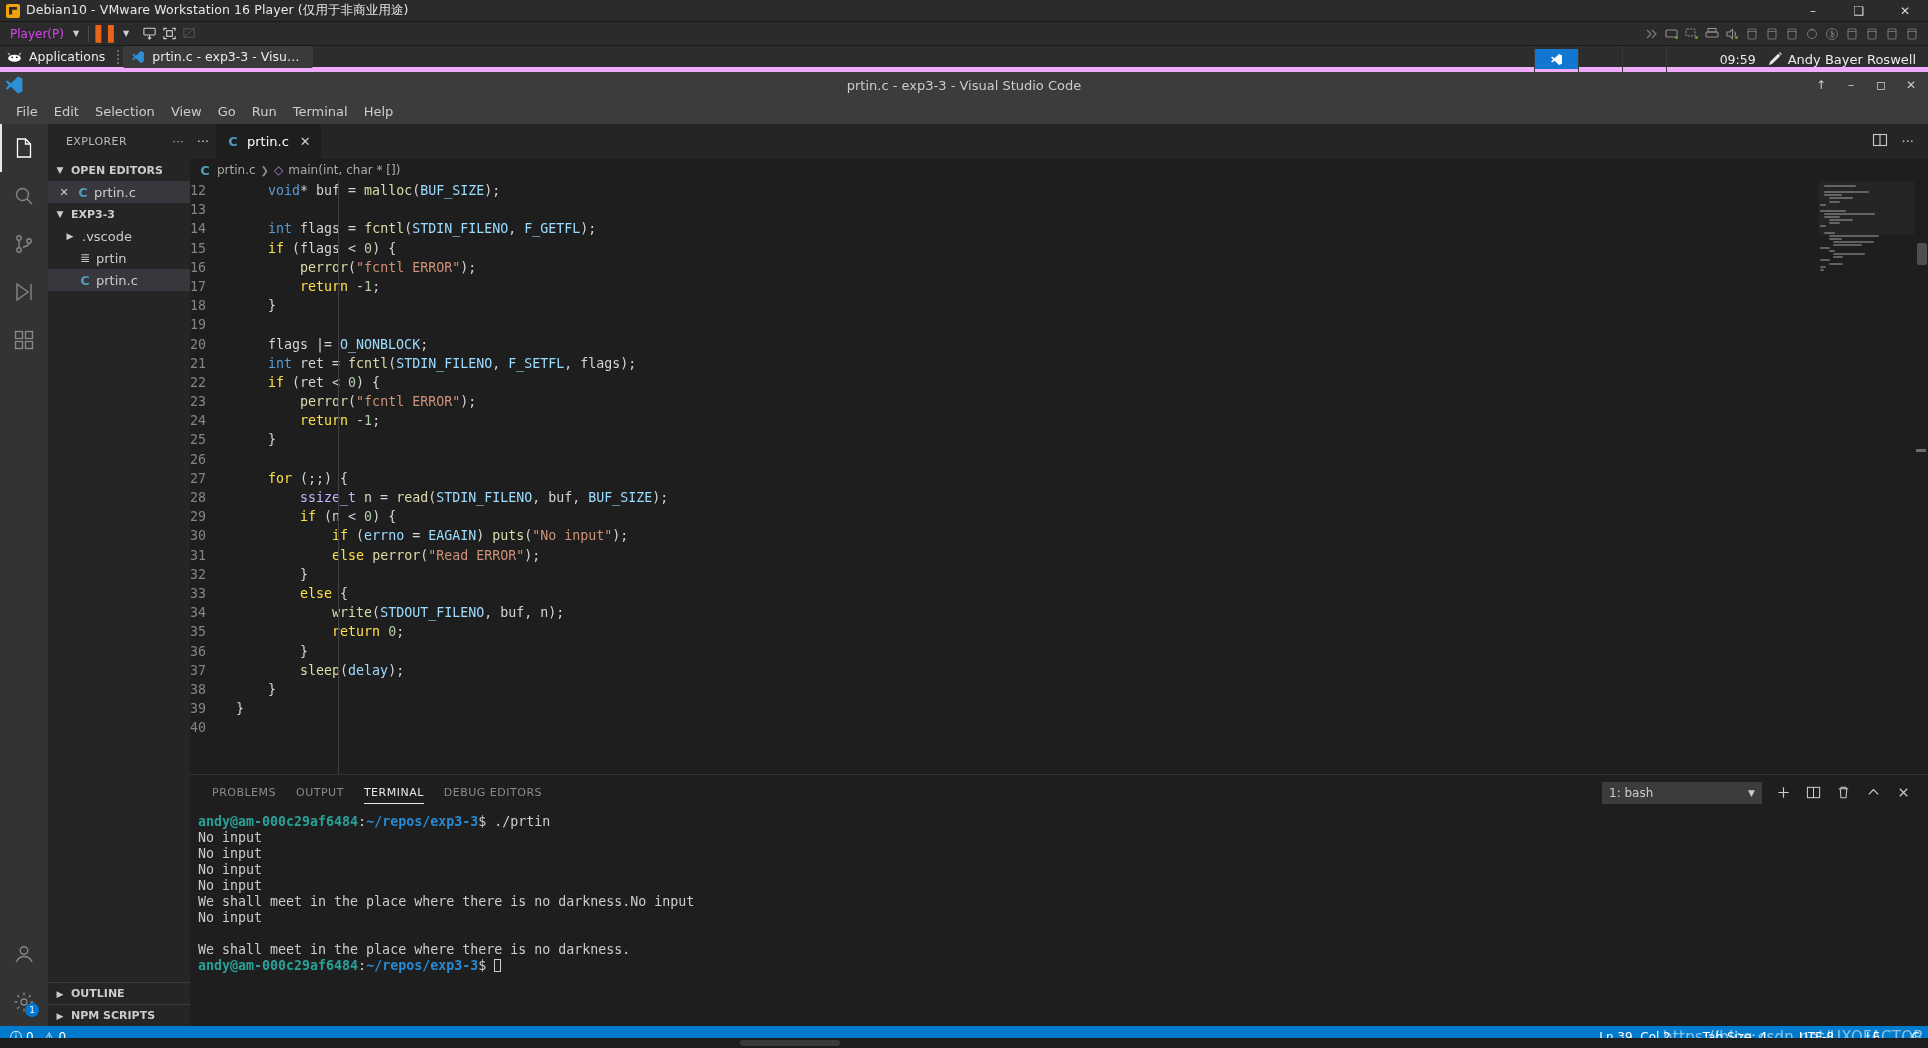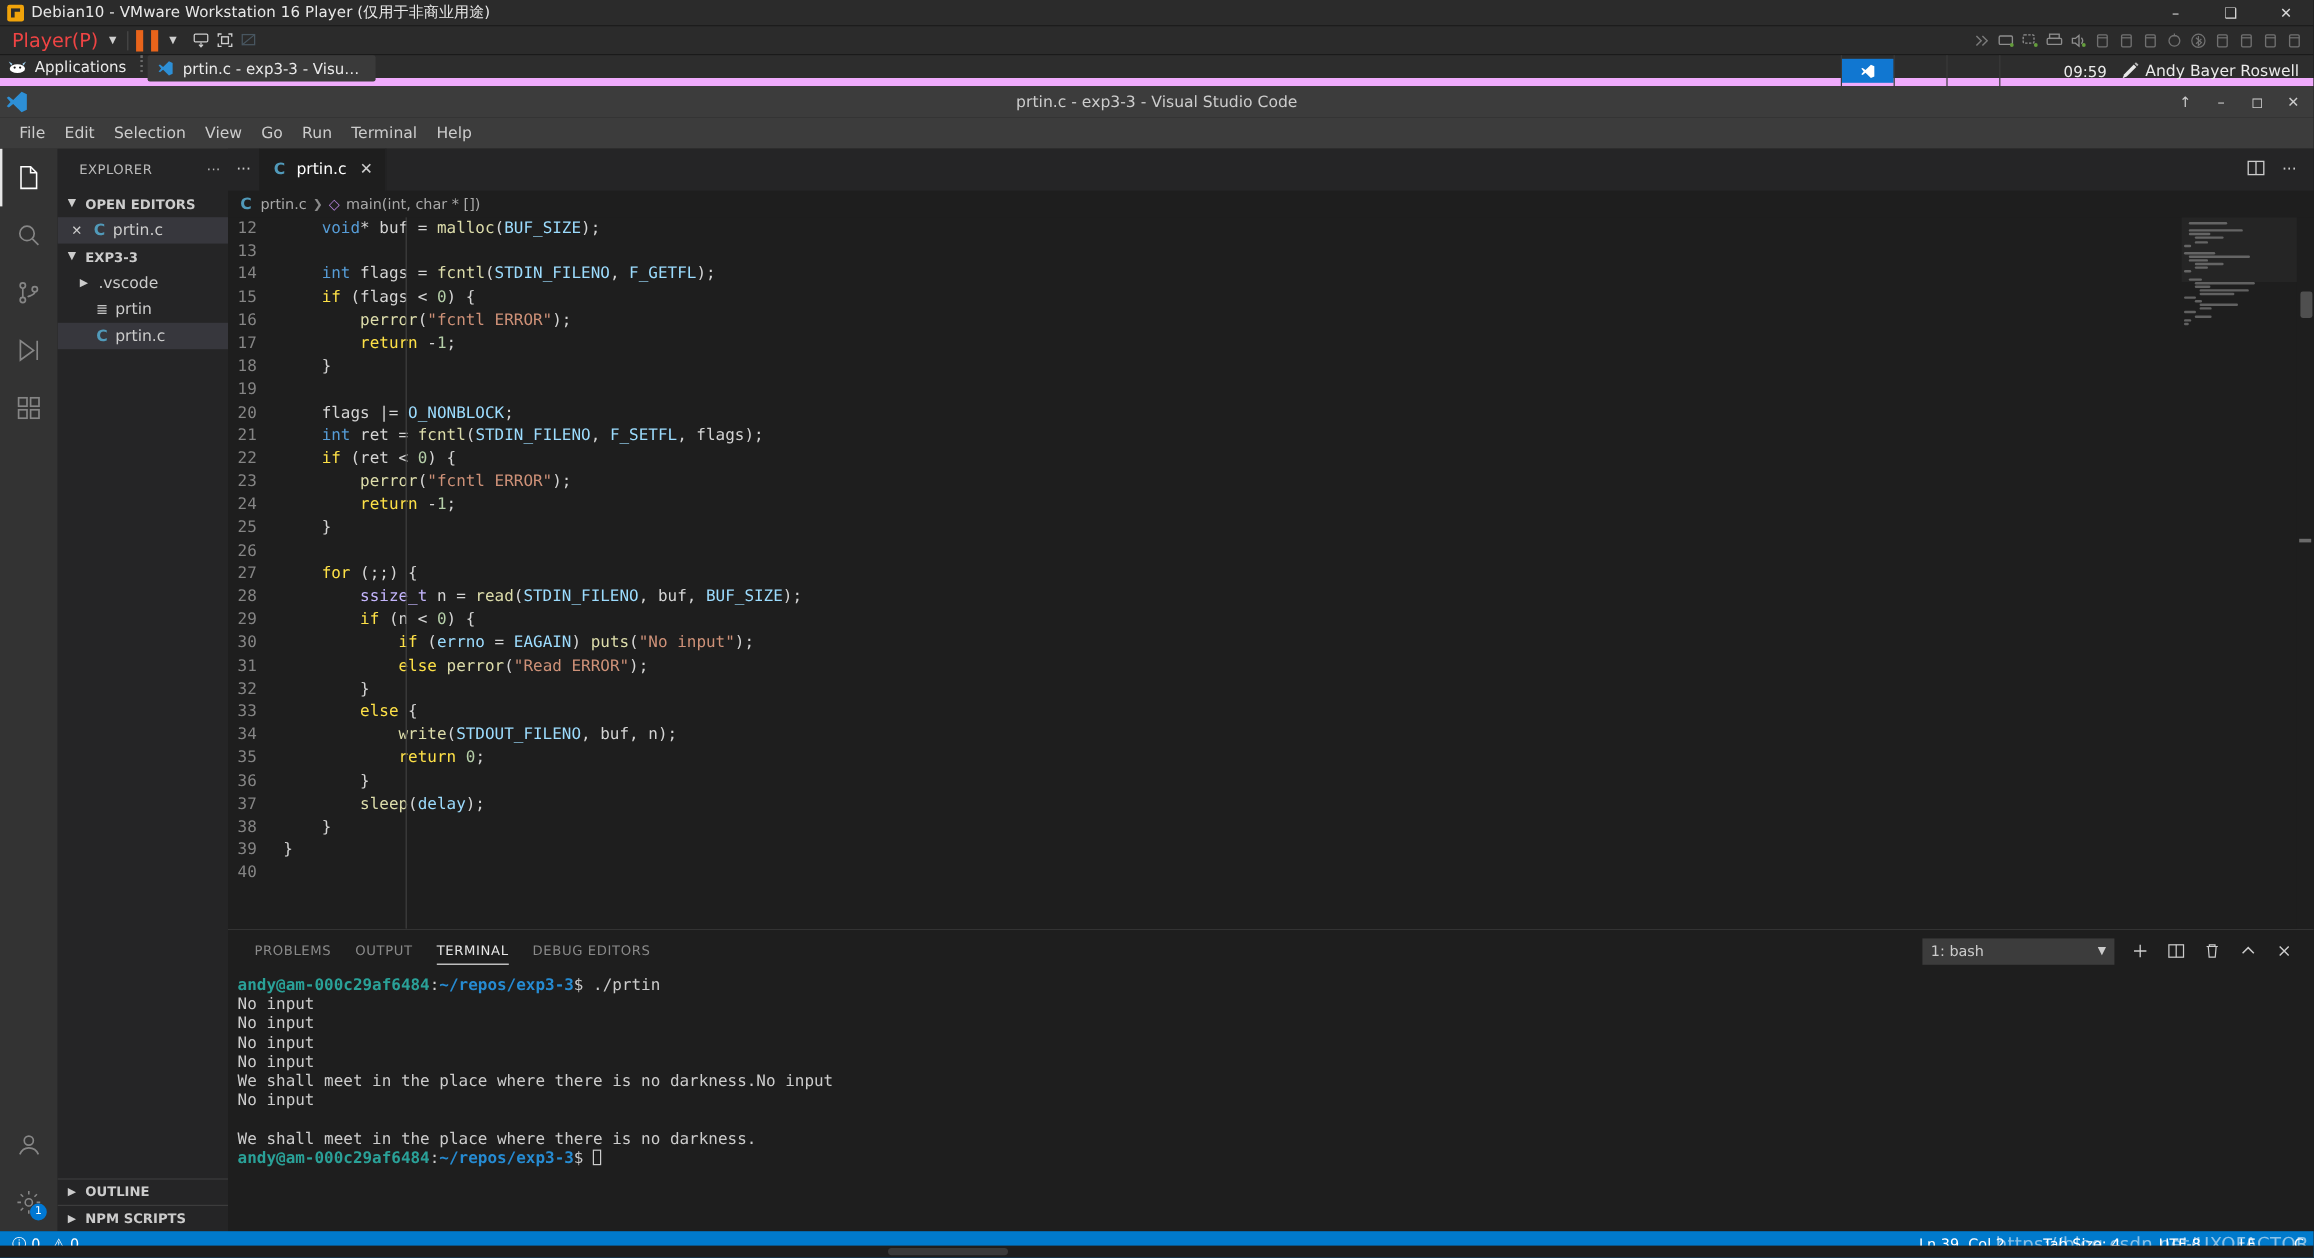--- a/index.html
+++ b/index.html
@@ -24,35 +24,35 @@
   #vmware-title .wincontrols { position:absolute; right:0; top:0; height:22px; display:flex; }
   #vmware-title .wincontrols div {
     width:46px; height:22px; display:flex; align-items:center; justify-content:center;
     color:#d8d8d8; font-size:12px;
   }
 
   #vmware-toolbar {
     height:24px; background:#2b2b2b; display:flex; align-items:center;
     border-bottom:1px solid #1a1a1a; position:relative; padding-left:6px;
   }
-  #vmware-toolbar .player-btn { font-size:16px; color:#ef4444; padding:0 4px; }
+  #vmware-toolbar .player-btn { font-size:12px; color:#d946ef; padding:0 4px; }
   #vmware-toolbar .caret { font-size:8px; color:#cfcfcf; margin-left:5px; }
   #vmware-toolbar .sep { width:1px; height:16px; background:#4a4a4a; margin:0 9px; }
   .tb-ico { width:20px; height:18px; display:flex; align-items:center; justify-content:center;
     color:#cfcfcf; font-size:13px; }
   .tb-pause { color:#e8641b; letter-spacing:1px; font-size:15px; font-weight:bold; }
   #vmware-toolbar .right-icons { position:absolute; right:8px; top:0; height:24px;
     display:flex; align-items:center; gap:4px; }
   .dev-ico { width:16px; height:16px; position:relative; opacity:.72; }
   .dev-ico svg { width:16px; height:16px; display:block; }
 
   
   #xfce-panel {
-    height:26px; background:#2d2d2d; display:flex; 
-    position:relative; border-bottom:7px solid #f0abfc; font-size:12.5px;
+    height:26px; background:#2d2d2d; display:flex; align-items:center;
+    position:relative; border-bottom:5px solid #f0abfc; font-size:12.5px;
   }
   #xfce-panel .apps { display:flex; align-items:center; gap:6px; padding:0 8px 0 6px; color:#eaeaea;}
   #xfce-panel .mouse-ico { width:17px; height:15px; }
   #xfce-panel .panel-sep { width:2px; height:14px;
     background:repeating-linear-gradient(#6a6a6a 0 2px,transparent 2px 4px); margin:0 4px; }
   #xfce-panel .win-button {
     display:flex; align-items:center; gap:7px; background:#3a3a3a; height:22px;
     padding:0 10px 0 8px; border-radius:2px; color:#eaeaea; max-width:190px;
   }
   #xfce-panel .vscode-logo { width:14px; height:14px; }
@@ -125,21 +125,21 @@
   #breadcrumbs { height:22px; display:flex; align-items:center; gap:5px; padding-left:8px;
     font-size:12px; color:#a9a9a9; background:#1e1e1e; }
   #breadcrumbs .sepchev { color:#8a8a8a; font-size:10px; }
   .sym-ico { color:#b180d7; font-size:12px; }
 
   
   #codearea { flex:1; position:relative; overflow:hidden; background:#1e1e1e; font-size:0; }
   #code { position:absolute; left:0; top:0; right:0;
     font-family:"DejaVu Sans Mono", monospace; font-size:13.3px; line-height:19.2px; }
   .cline { display:flex; height:19.2px; white-space:pre; }
-  .lnum { width:46px; text-align:right; color:#858585; padding-right:22px; flex:0 0 auto;
+  .lnum { width:46px; text-align:left; color:#858585; padding-right:22px; flex:0 0 auto;
     font-family:"DejaVu Sans Mono", monospace; }
   .ctext { flex:1 1 auto; color:#d4d4d4; }
   .k  { color:#fde047; }          
   .ty { color:#569cd6; }          
   .ty2{ color:#c4b5fd; }          
   .fn { color:#dcdcaa; }          
   .cn { color:#9cdcfe; }          
   .st { color:#ce9178; }          
   .nm { color:#b5cea8; }          
   .op { color:#d4d4d4; }

